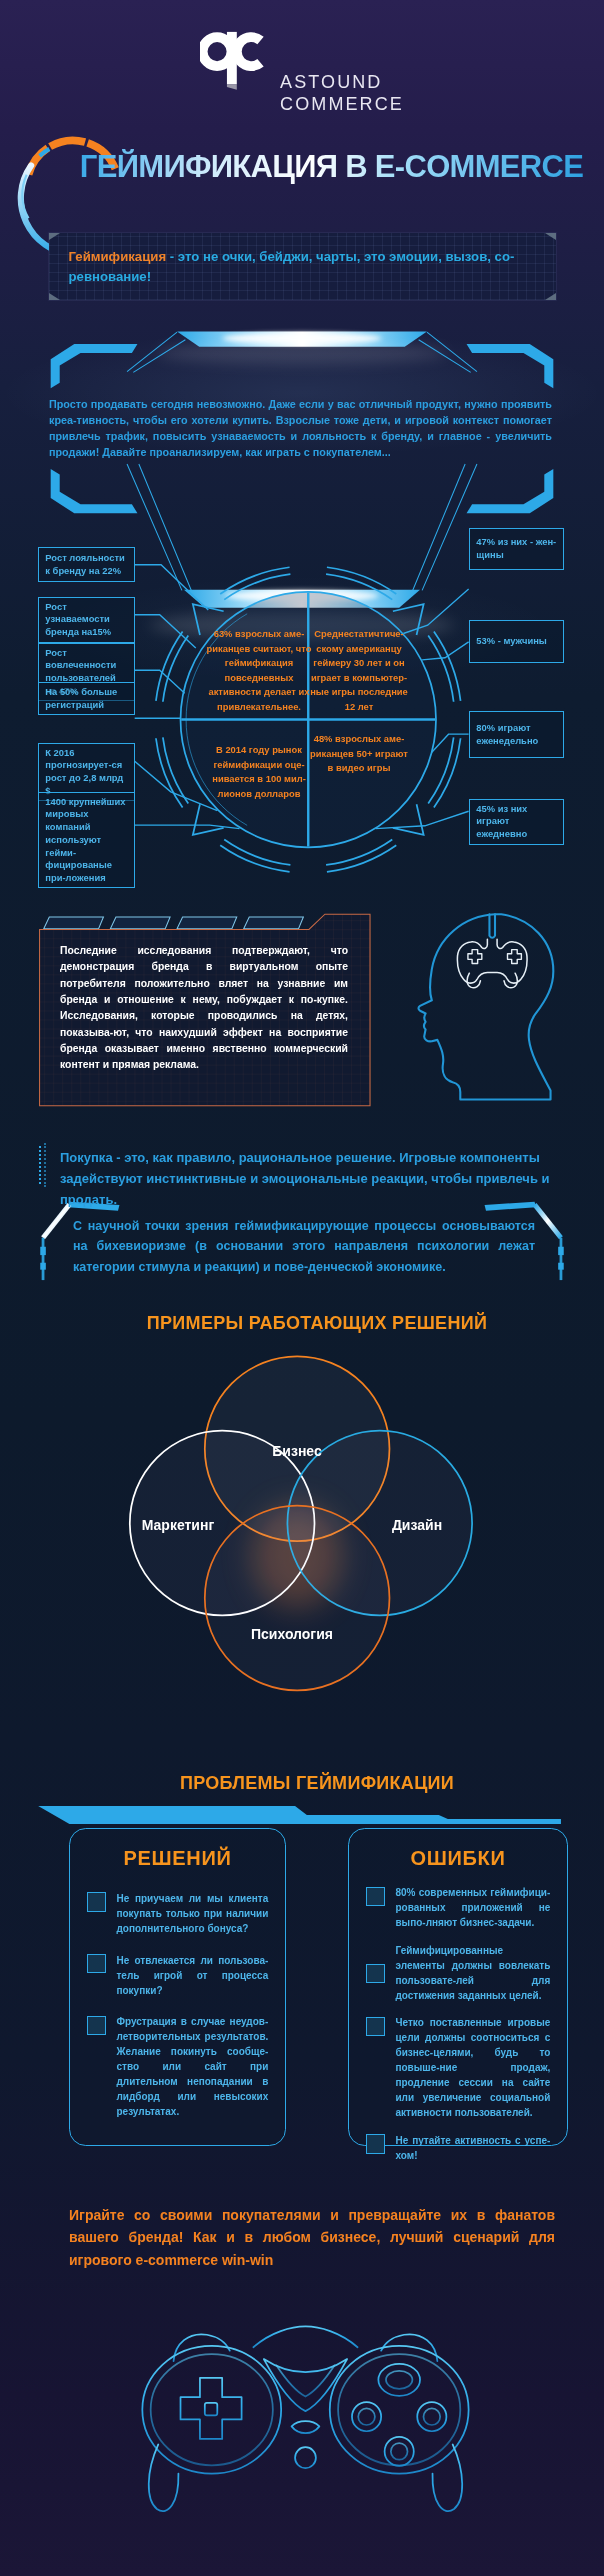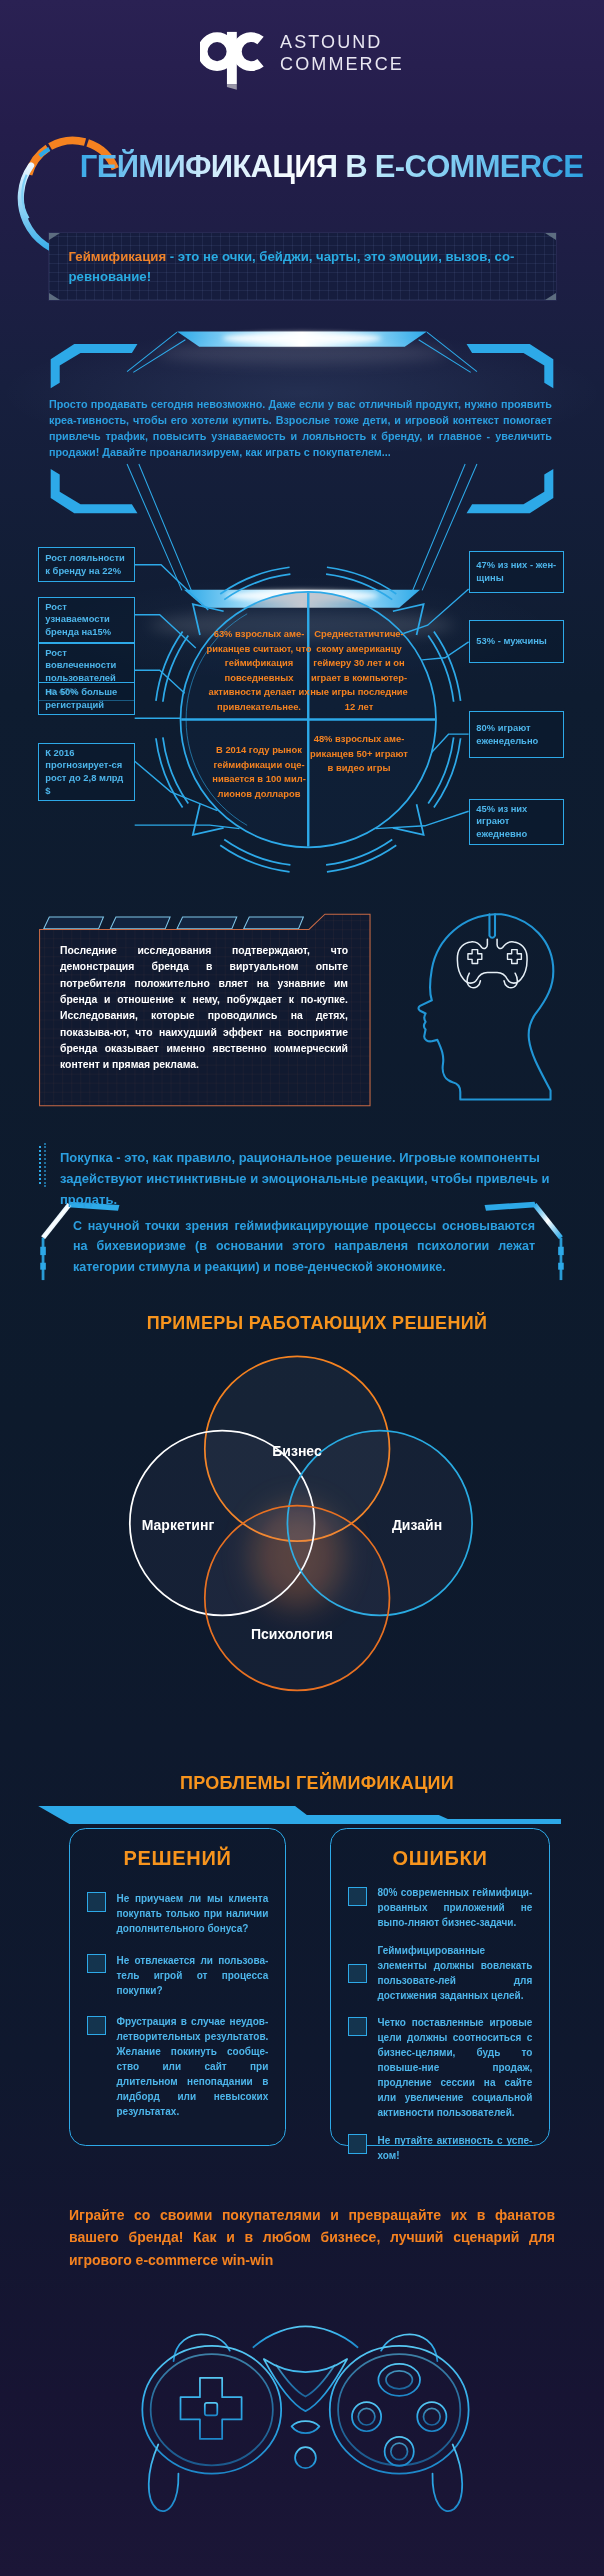--- a/index.html
+++ b/index.html
@@ -8,21 +8,21 @@
     font-family:"Liberation Sans",sans-serif;
     background:
       radial-gradient(ellipse 431px 90px at 50% 393px, rgba(150,190,255,0.10), transparent 70%),
       radial-gradient(ellipse 361px 76px at 50% 629px, rgba(150,190,255,0.05), transparent 70%),
       linear-gradient(180deg,#2a2153 0%,#241d4b 5%,#171f3e 15%,#0e1c30 27%,#0d1a2c 55%,#0f182e 80%,#171433 93%,#1b1637 100%);
   }
   .abs{position:absolute;}
   .svgdeco{position:absolute;left:0;top:0;}
   
   .logo{left:0;top:26.4px;width:604px;display:flex;justify-content:center;align-items:flex-start;gap:11px;}
-  .logo-name{color:#e9e7f2;font-size:18px;letter-spacing:2.1px;line-height:1.25;padding-top:4.2px;font-weight:400;}
+  .logo-name{color:#e9e7f2;font-size:18px;letter-spacing:2.1px;line-height:1.25;padding-top:4.2px;font-weight:400;margin-top:40px;}
   
   .title{left:78px;top:149px;width:507px;text-align:center;font-size:31px;font-weight:bold;letter-spacing:-0.7px;
     background:linear-gradient(100deg,#35a7e8 0%,#cdeafb 26%,#ffffff 46%,#9fdcf8 64%,#2b9fe0 100%);
     -webkit-background-clip:text;background-clip:text;color:transparent;}
   
   .defbox{left:49px;top:233px;width:507px;height:67px;box-sizing:border-box;
     background:
       repeating-linear-gradient(0deg, rgba(130,150,210,0.10) 0 0.7px, transparent 0.7px 9px),
       repeating-linear-gradient(90deg, rgba(130,150,210,0.10) 0 0.7px, transparent 0.7px 9px),
       #161d3e;
@@ -197,21 +197,22 @@
   <div class="abs quad" style="left:206px;top:627px;">63% взрослых аме-риканцев считают, что геймификация повседневных активности делает их привлекательнее.</div>
   <div class="abs quad" style="left:306px;top:627px;">Среднестатичтиче-скому американцу геймеру 30 лет и он играет в компьютер-ные игры последние 12 лет</div>
   <div class="abs quad" style="left:206px;top:743px;">В 2014 году рынок геймификации оце-нивается в 100 мил-лионов долларов</div>
   <div class="abs quad" style="left:306px;top:732px;">48% взрослых аме-риканцев 50+ играют в видео игры</div>
 
   <div class="abs statbox lbx" style="top:547px;min-height:35px;">Рост лояльности к бренду на 22%</div>
   <div class="abs statbox lbx" style="top:597px;min-height:35px;">Рост узнаваемости бренда на15%</div>
   <div class="abs statbox lbx" style="top:643px;min-height:54px;">Рост вовлеченности пользователей на 47%</div>
   <div class="abs statbox lbx" style="top:682px;min-height:33px;">На 50% больше регистраций</div>
   <div class="abs statbox lbx" style="top:743px;min-height:36px;">К 2016 прогнозирует-ся рост до 2,8 млрд $</div>
-  <div class="abs statbox rbx" style="top:551px;min-height:42px;">47% из них - жен-щины</div>
+  <div class="abs statbox lbx" style="top:792px;min-height:69px;">1400 крупнейших мировых компаний используют гейми-фицированые при-ложения</div>
+  <div class="abs statbox rbx" style="top:528px;min-height:42px;">47% из них - жен-щины</div>
   <div class="abs statbox rbx" style="top:620px;min-height:43px;">53% - мужчины</div>
   <div class="abs statbox rbx" style="top:711px;min-height:47px;">80% играют еженедельно</div>
   <div class="abs statbox rbx" style="top:799px;min-height:39px;">45% из них играют ежедневно</div>
 
   <svg class="svgdeco" width="604" height="389" viewBox="0 1300 870 560" style="top:903px;">
     <defs>
       <pattern id="ogrid" width="13" height="13" patternUnits="userSpaceOnUse">
         <path d="M13,0 V13 H0" fill="none" stroke="rgba(225,120,70,0.13)" stroke-width="1"></path>
       </pattern>
     </defs>
@@ -302,21 +303,21 @@
         <div class="chk"></div>
         <div class="itxt">Не отвлекается ли пользова-тель игрой от процесса покупки?</div>
       </div>
       <div class="item">
         <div class="chk"></div>
         <div class="itxt">Фрустрация в случае неудов-летворительных результатов. Желание покинуть сообще-ство или сайт при длительном непопадании в лидборд или невысоких результатах.</div>
       </div>
     </div>
   </div>
 
-  <div class="abs pcol" style="left:330px;width:220px;">
+  <div class="abs pcol" style="left:348px;width:220px;">
     <div class="ctitle">ОШИБКИ</div>
     <div class="items" style="margin-top:15.3px;">
       <div class="item" style="margin-bottom:12.5px;">
         <div class="chk"></div>
         <div class="itxt">80% современных геймифици-рованных приложений не выпо-лняют бизнес-задачи.</div>
       </div>
       <div class="item" style="margin-bottom:12.5px;align-items:center;">
         <div class="chk"></div>
         <div class="itxt">Геймифицированные элементы должны вовлекать пользовате-лей для достижения заданных целей.</div>
       </div>

